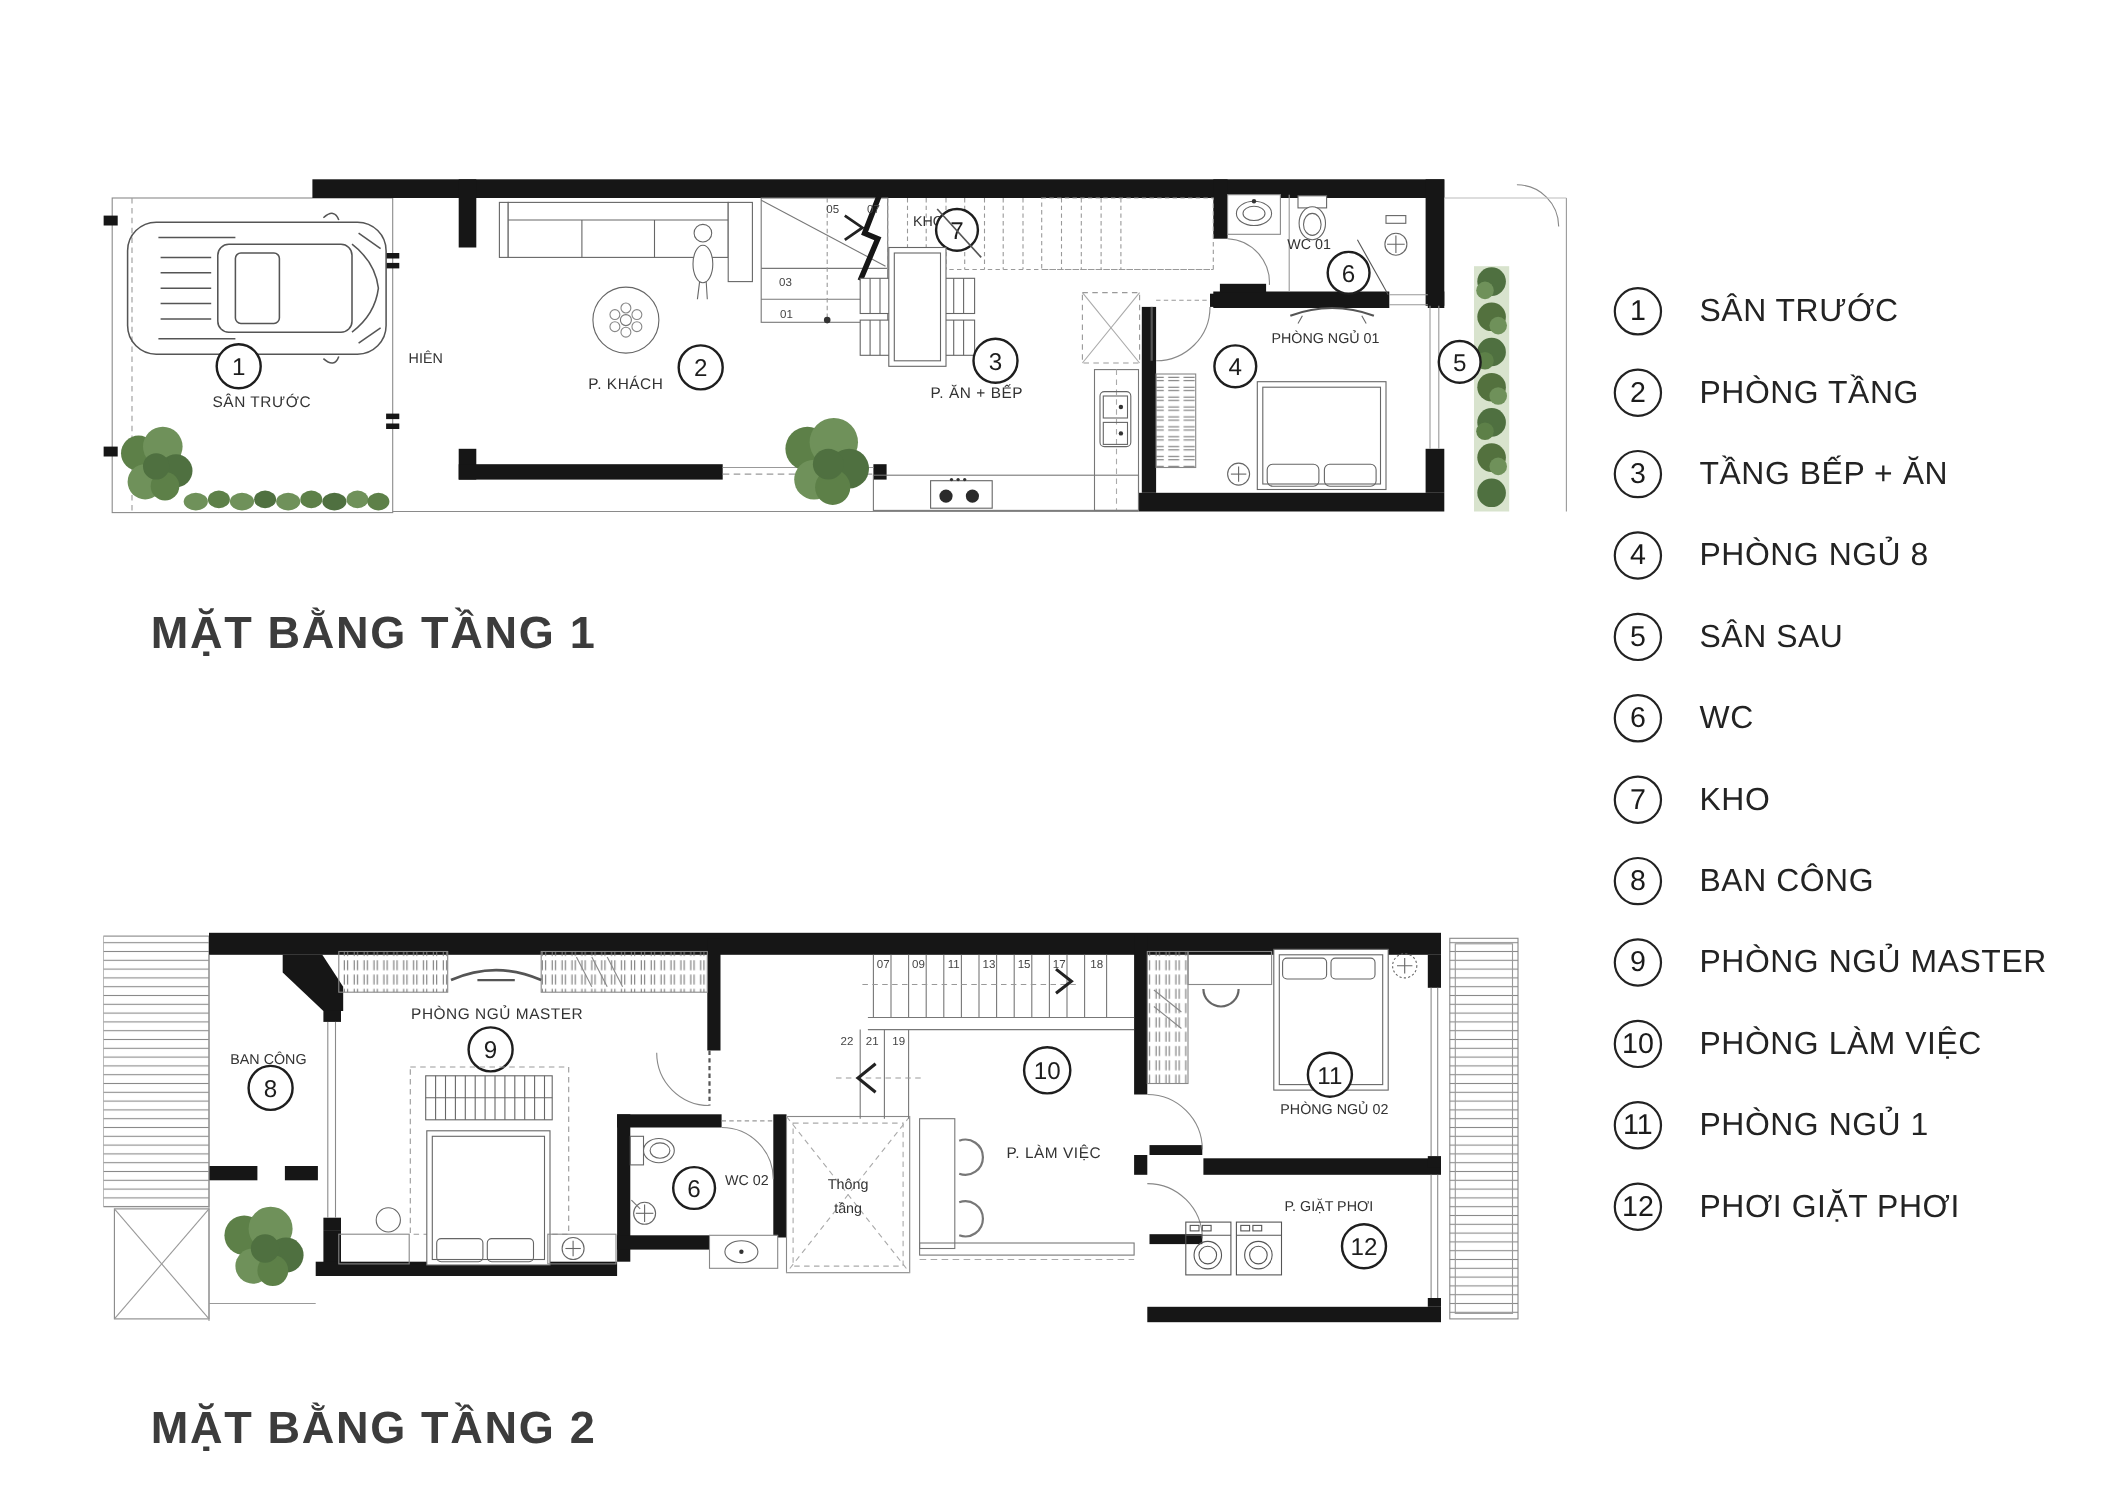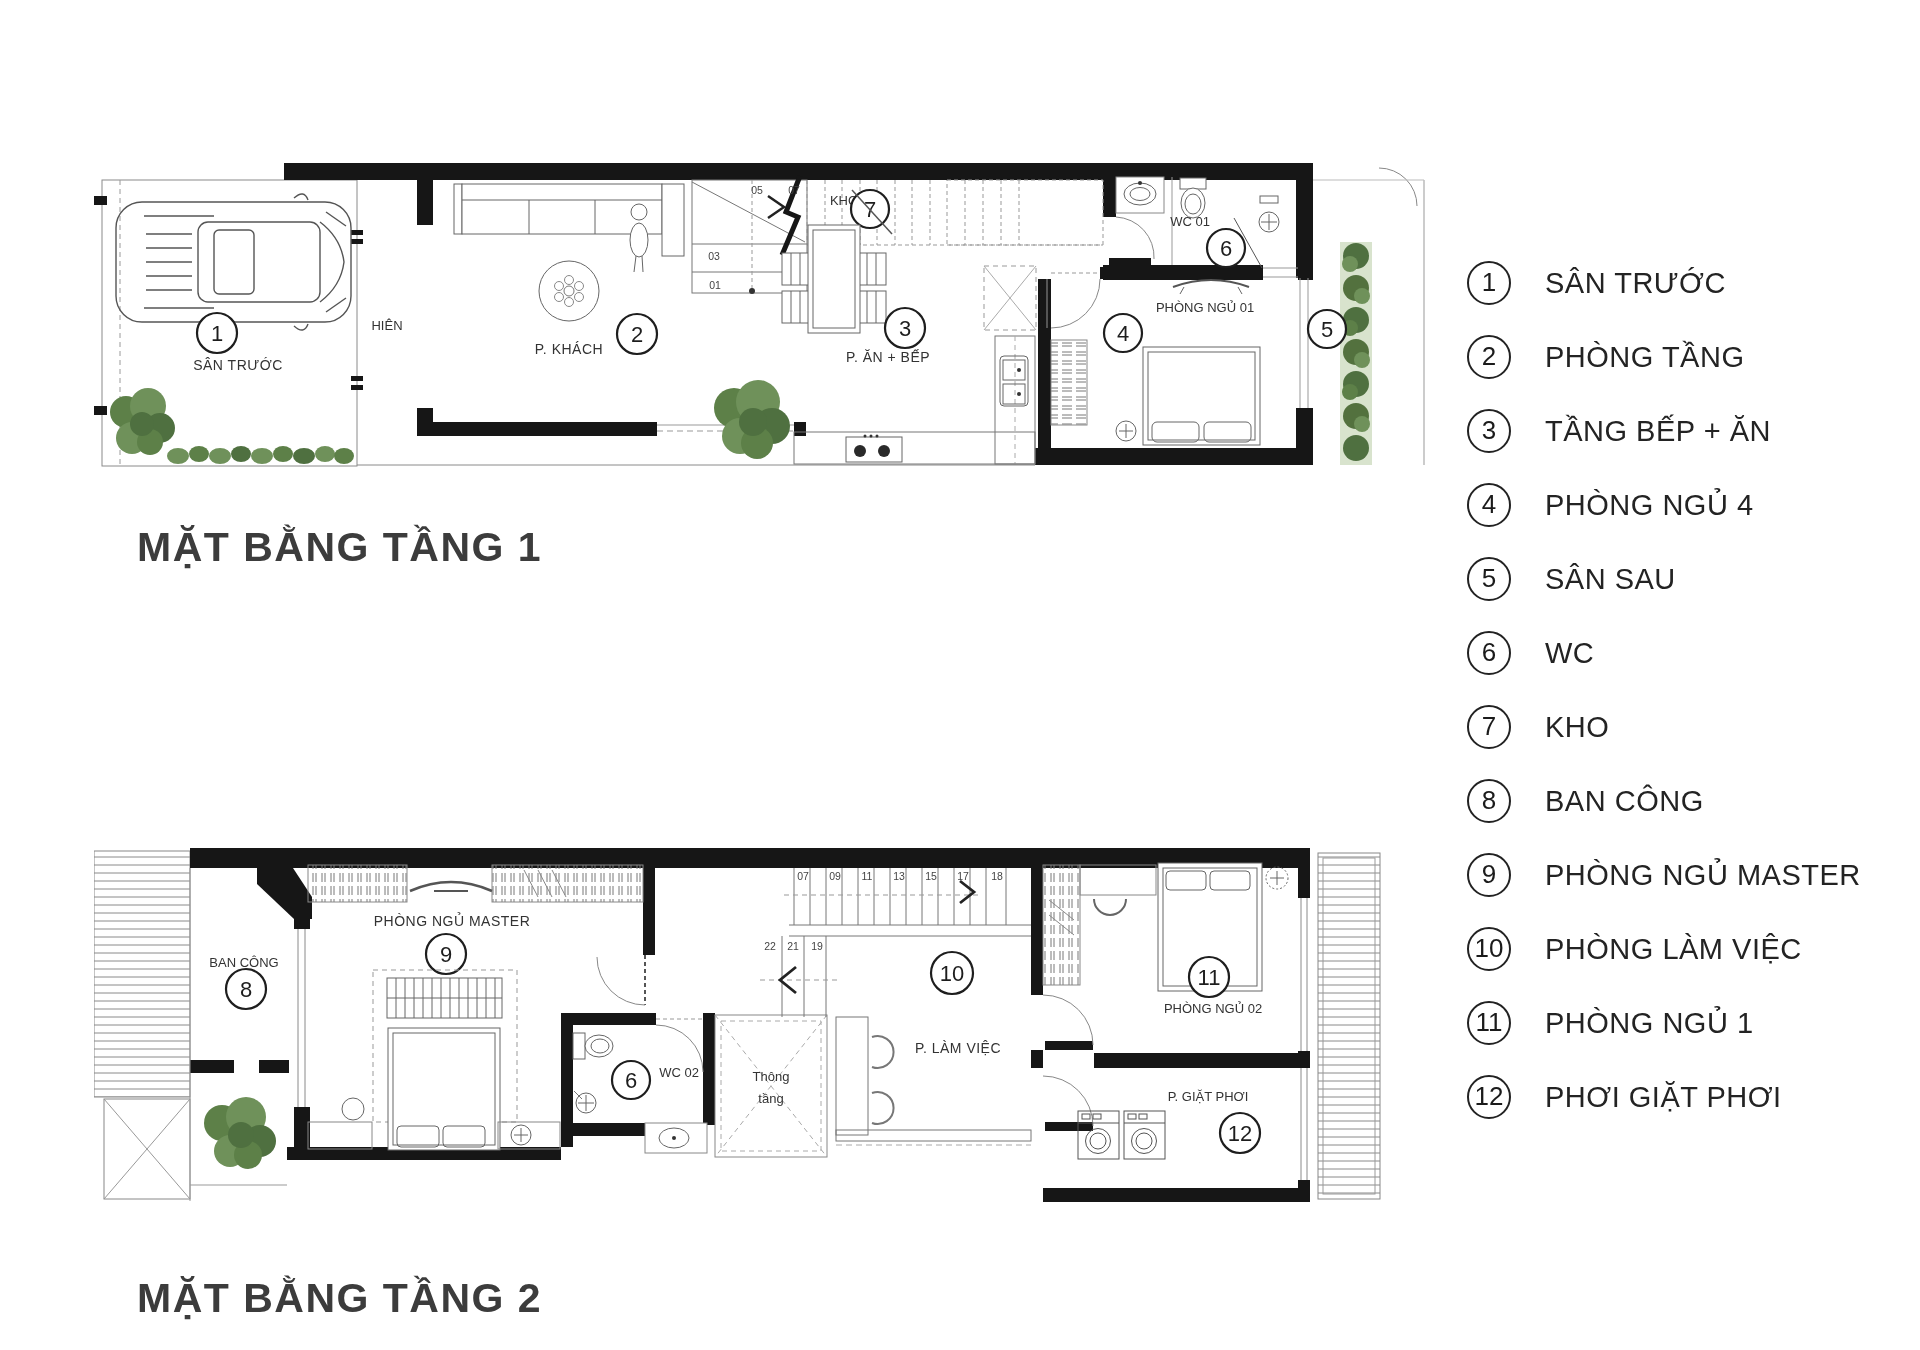--- a/index.html
+++ b/index.html
@@ -297,21 +297,21 @@
     <circle cx="1262" cy="256" r="13" fill="#53713e"></circle>
       <circle cx="1268" cy="264" r="8" fill="#6f915a"></circle>
     <circle cx="1262" cy="288" r="13" fill="#4f7040"></circle>
     <line x1="1330" y1="20" x2="1330" y2="305" stroke="#999"></line>
     <line x1="1219" y1="20" x2="1330" y2="20" stroke="#bbb"></line>
     <circle cx="1233" cy="169" r="19" fill="#fff" stroke="#1e1e1e" stroke-width="2.2"></circle>
     <text class="num" x="1233" y="177" text-anchor="middle">5</text>
   </g>
 </svg>
 
-<div class="title" style="top:524px">MẶT BẰNG TẦNG 1</div>
+<div class="title" style="top:552px">MẶT BẰNG TẦNG 1</div>
 
 <svg class="plan" style="left:94px;top:845px;width:1362px;height:360px" viewBox="0 0 1362 360">
   <defs>
     <pattern id="f2wr" patternUnits="userSpaceOnUse" width="9" height="13">
       <line x1="3" y1="2" x2="3" y2="11" stroke="#777" stroke-width="1"></line>
       <line x1="6" y1="2" x2="6" y2="11" stroke="#777" stroke-width="1"></line>
     </pattern>
     <pattern id="f2lv" patternUnits="userSpaceOnUse" width="8" height="8">
       <line x1="0" y1="4" x2="8" y2="4" stroke="#8a8a8a" stroke-width="1"></line>
     </pattern>
@@ -558,21 +558,21 @@
   <div class="row">
     <span class="circ">2</span>
     <span class="lab">PHÒNG TẦNG</span>
   </div>
   <div class="row">
     <span class="circ">3</span>
     <span class="lab">TẦNG BẾP + ĂN</span>
   </div>
   <div class="row">
     <span class="circ">4</span>
-    <span class="lab">PHÒNG NGỦ 4</span>
+    <span class="lab">PHÒNG NGỦ 8</span>
   </div>
   <div class="row">
     <span class="circ">5</span>
     <span class="lab">SÂN SAU</span>
   </div>
   <div class="row">
     <span class="circ">6</span>
     <span class="lab">WC</span>
   </div>
   <div class="row">

